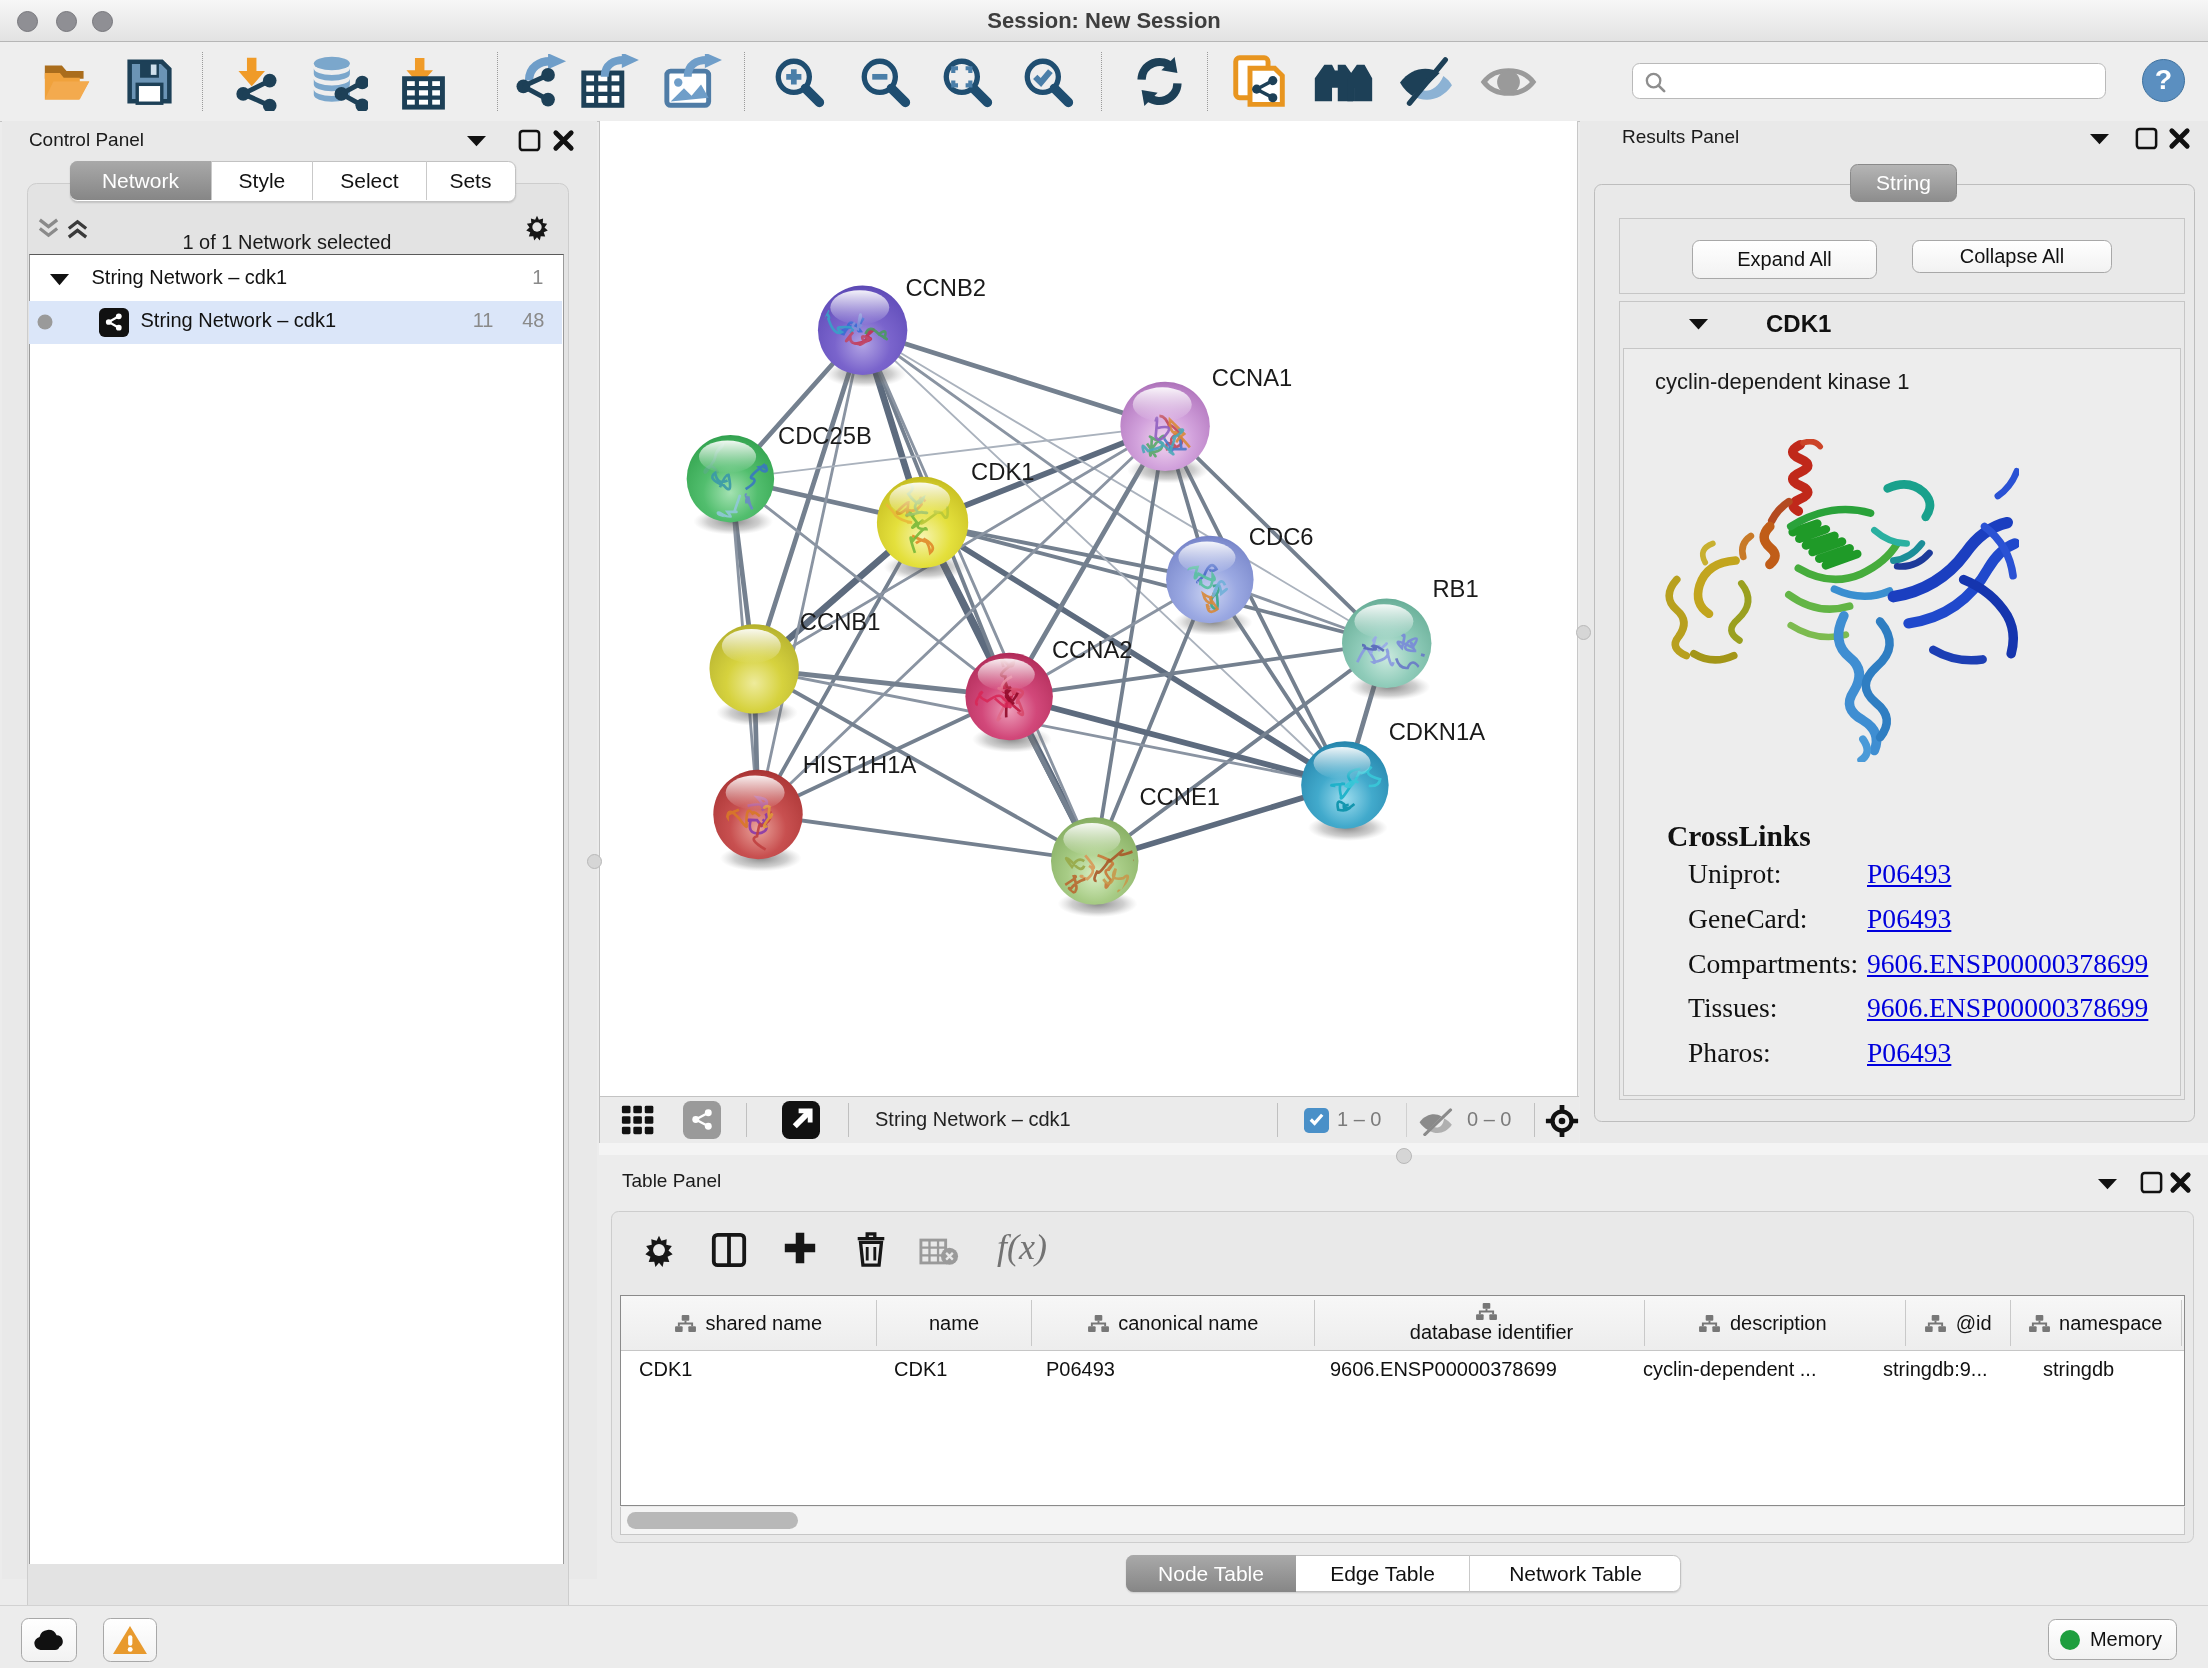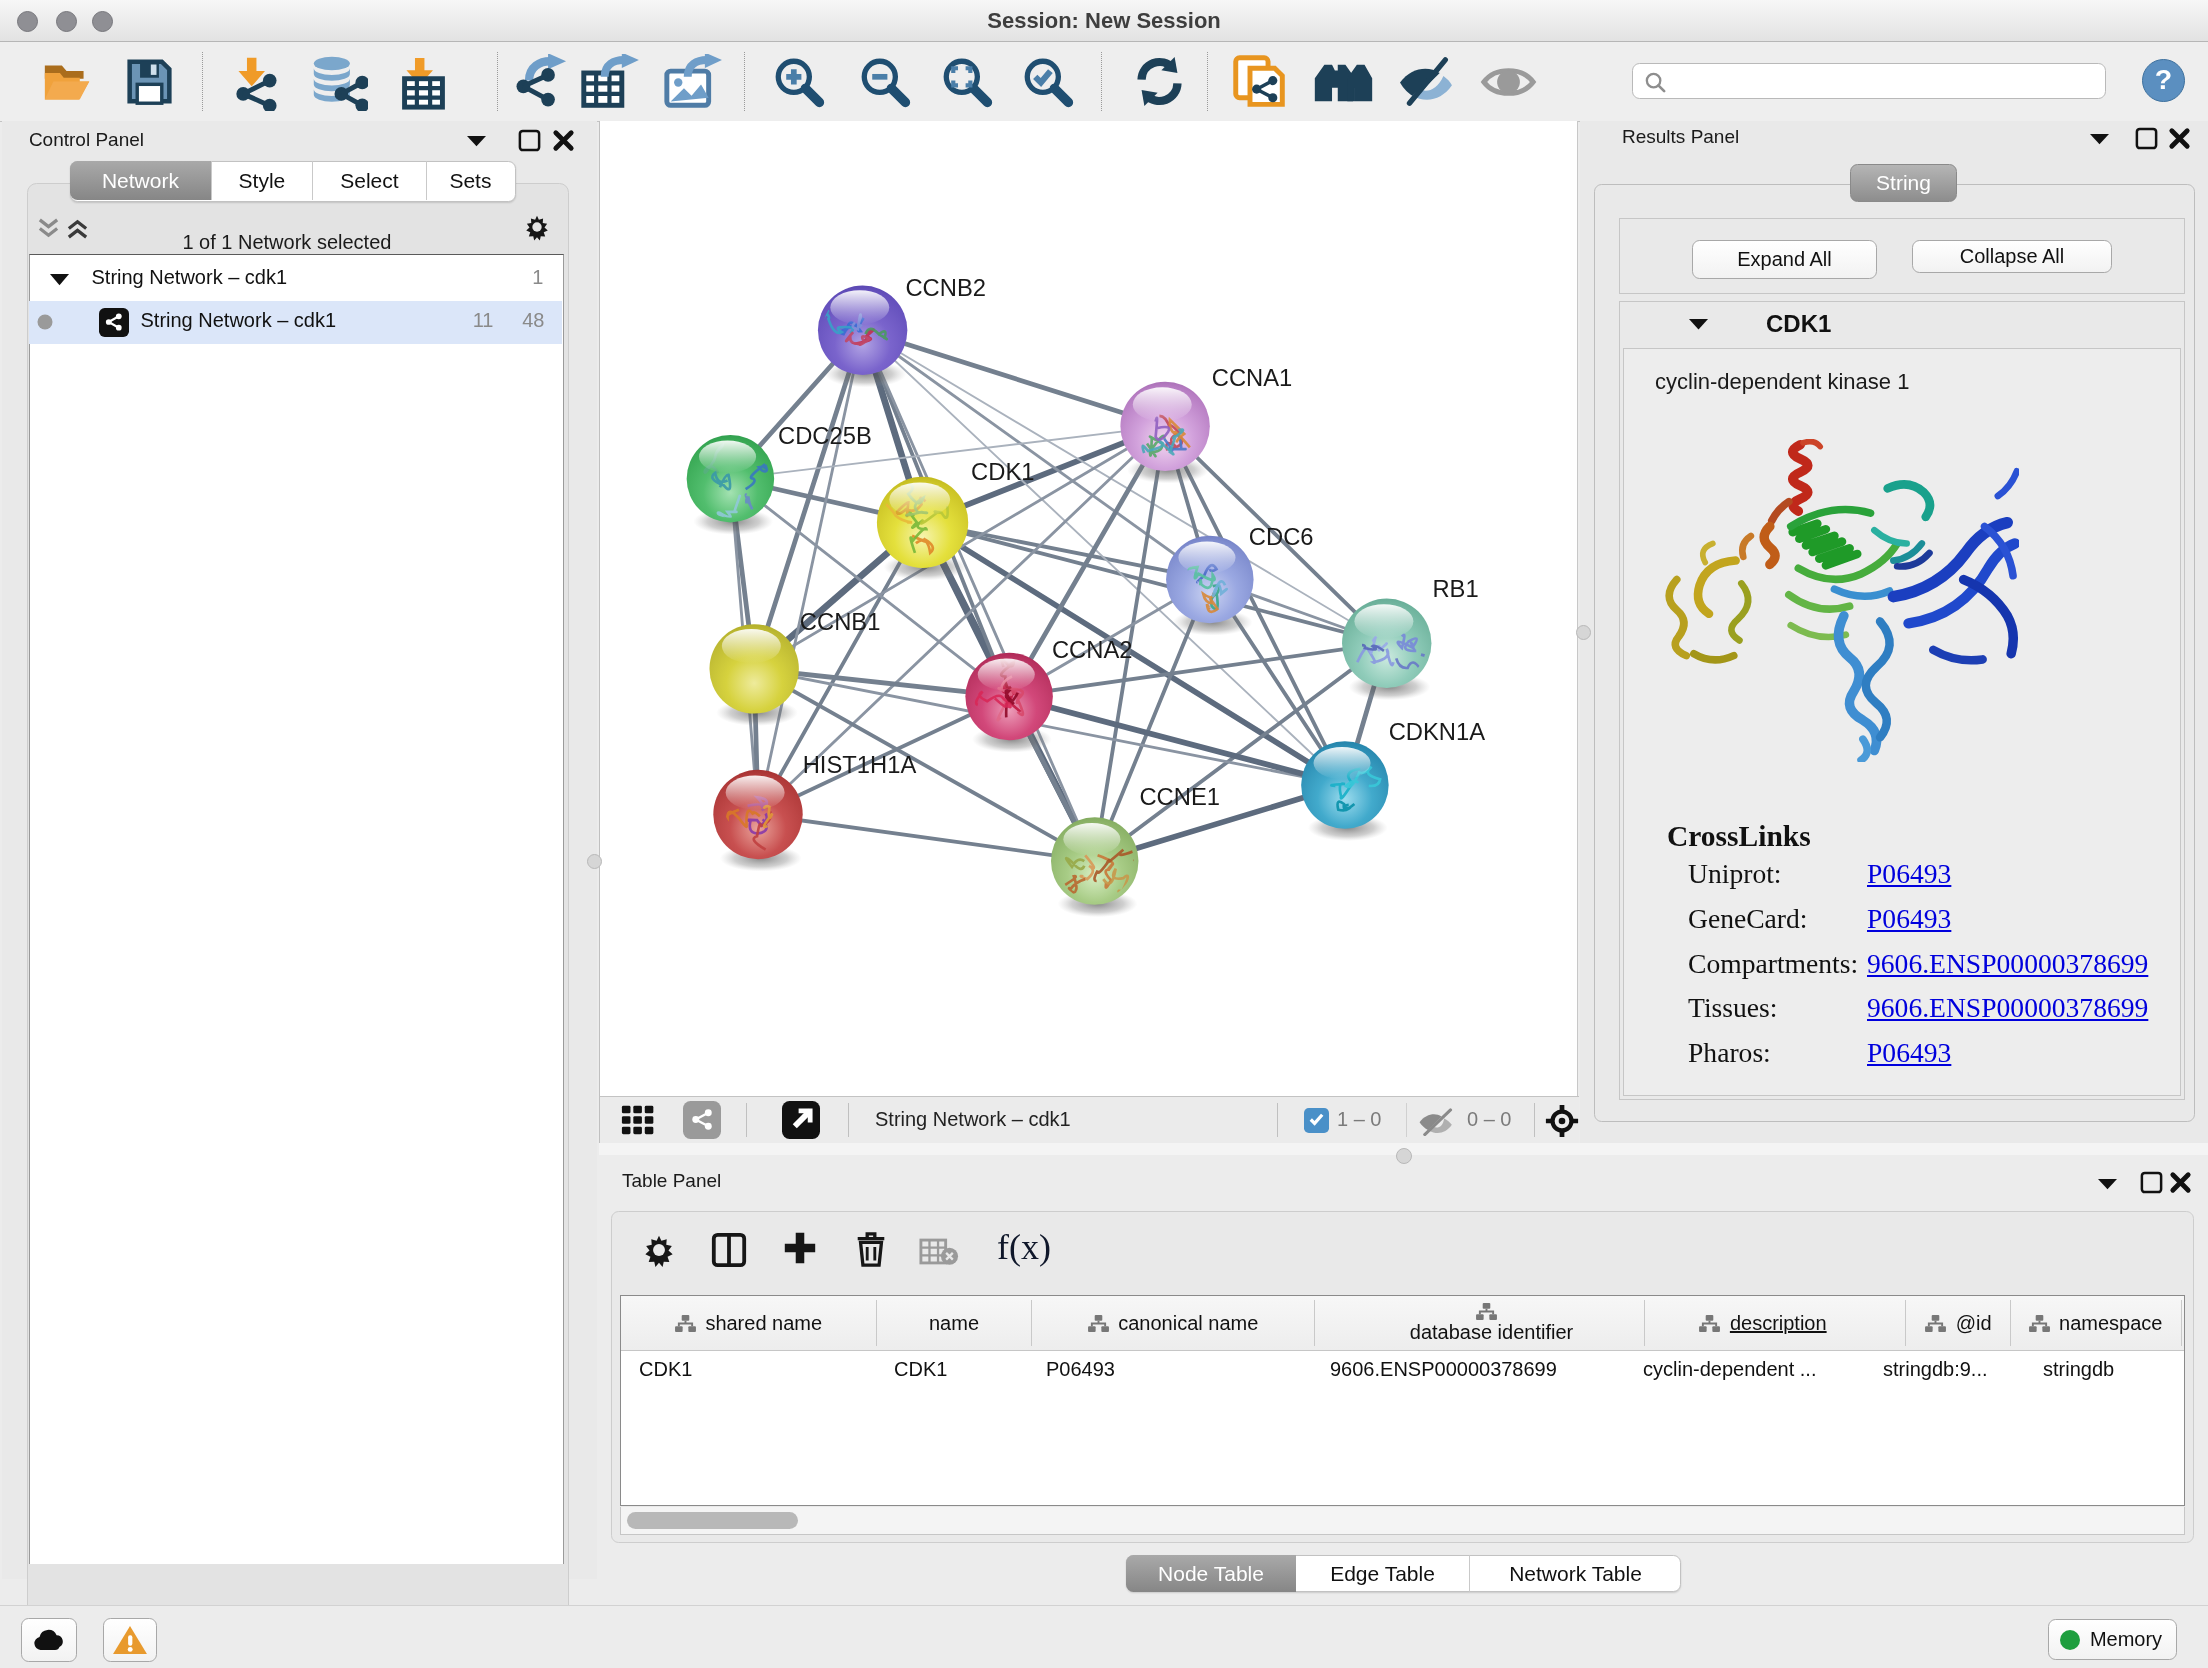--- a/index.html
+++ b/index.html
@@ -691,21 +691,21 @@
       <path d="M6 10 h28 M16 10 V5 h8 v5" stroke="#161616" stroke-width="3.5" fill="none"></path>
       <path d="M9 14 h22 l-2.5 24 h-17 z" fill="none" stroke="#161616" stroke-width="3.5"></path>
       <path d="M16 19 v14 M24 19 v14" stroke="#161616" stroke-width="3"></path>
     </svg>
     <svg style="position:absolute;left:320px;top:82px;" width="40" height="27" viewBox="0 0 42 28">
       <rect x="2" y="2" width="26" height="24" fill="none" stroke="#9a9a9a" stroke-width="3"></rect>
       <path d="M2 10 h26 M2 18 h26 M11 2 v24 M20 2 v24" stroke="#9a9a9a" stroke-width="2.4"></path>
       <circle cx="32" cy="19" r="9" fill="#9a9a9a"></circle>
       <path d="M28.5 15.5 l7 7 M35.5 15.5 l-7 7" stroke="#e9e9e9" stroke-width="2.4"></path>
     </svg>
-    <div style="position:absolute;left:398px;top:70px;font-family:'Liberation Serif',serif;font-size:36px;color:#0f172a;">f(x)</div>
+    <div style="position:absolute;left:398px;top:70px;font-family:'Liberation Serif',serif;font-style:italic;font-size:36px;color:#737373;">f(x)</div>
 
     <div style="position:absolute;left:21px;top:139px;width:1565px;height:211px;background:#fff;border:1.9px solid #8a8a8a;box-sizing:border-box;">
       <div style="position:absolute;left:0;top:0;width:100%;height:54px;background:linear-gradient(#f7f7f7,#ededed);border-bottom:1px solid #c6c6c6;"></div>
     </div>
     <div style="position:absolute;left:21px;top:351px;width:1565px;height:27.6px;background:#f4f4f4;border:1px solid #c6c6c6;border-top:none;box-sizing:border-box;">
       <div style="position:absolute;left:5.7px;top:4.8px;width:171px;height:17px;background:#b8b8b8;border-radius:8.6px;"></div>
     </div>
 
     <div class="hcol" style="left:22px;width:256px;">
         <svg class="hico" viewBox="0 0 22 20">
@@ -736,21 +736,21 @@
         <svg class="hico" viewBox="0 0 22 20">
           <g fill="#777">
             <rect x="7" y="1" width="8" height="6" rx="1"></rect>
             <rect x="0" y="13" width="8" height="6" rx="1"></rect>
             <rect x="14" y="13" width="8" height="6" rx="1"></rect>
             <path d="M11 7 v3 M4 13 v-3 h14 v3" stroke="#777" stroke-width="2" fill="none"></path>
           </g>
         </svg>
         <span>database identifier</span>
       </div>
-<div class="hcol" style="left:1022px;width:285px;text-decoration:underline;">
+<div class="hcol" style="left:1022px;width:285px;">
         <svg class="hico" viewBox="0 0 22 20">
           <g fill="#777">
             <rect x="7" y="1" width="8" height="6" rx="1"></rect>
             <rect x="0" y="13" width="8" height="6" rx="1"></rect>
             <rect x="14" y="13" width="8" height="6" rx="1"></rect>
             <path d="M11 7 v3 M4 13 v-3 h14 v3" stroke="#777" stroke-width="2" fill="none"></path>
           </g>
         </svg>
         <span>description</span>
       </div>

